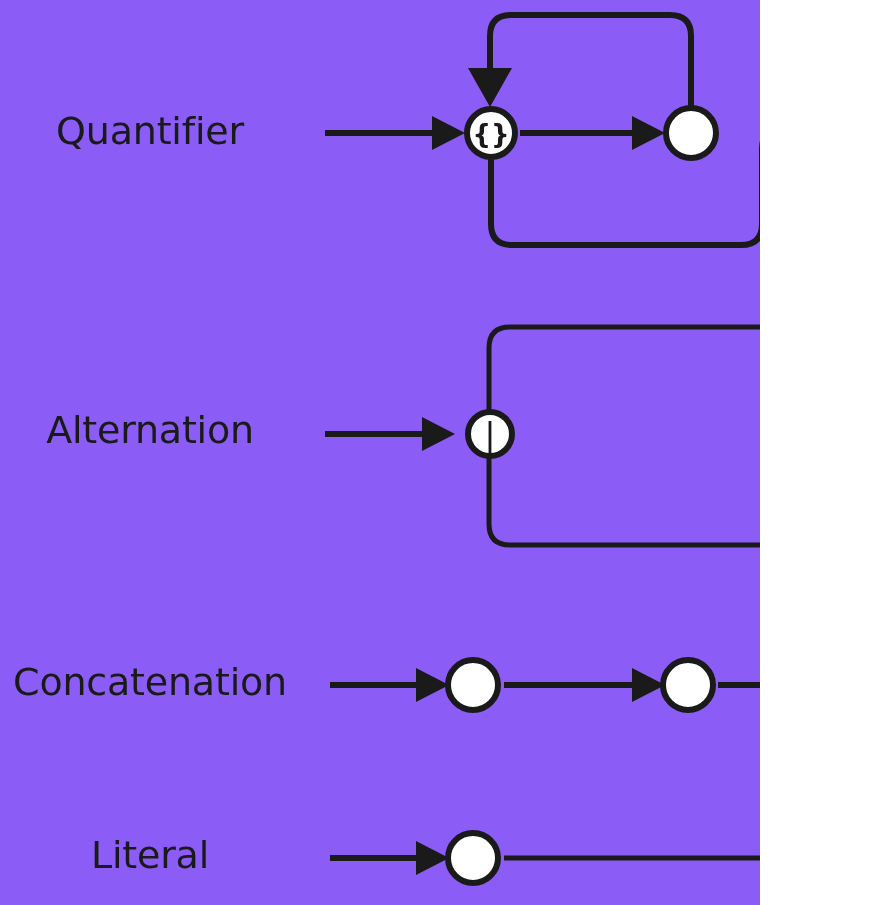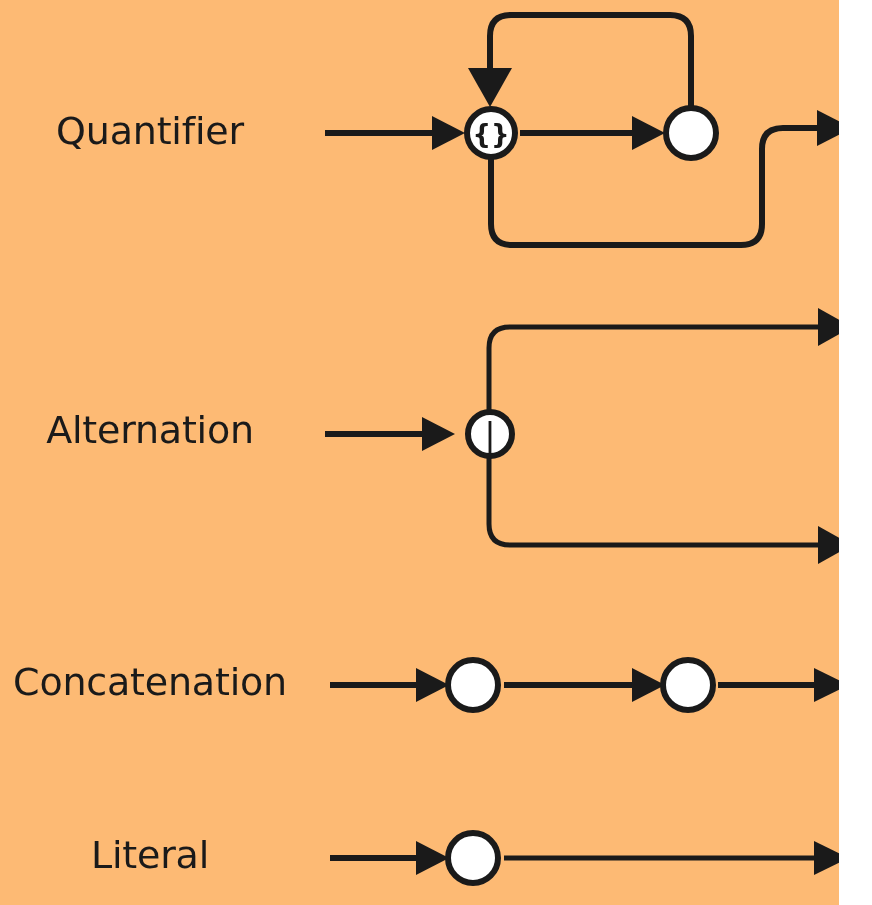--- a/index.html
+++ b/index.html
@@ -5,23 +5,23 @@
   html, body {
     margin: 0;
     padding: 0;
     background: #ffffff;
   }
   body {
     font-family: "DejaVu Sans", sans-serif;
   }
   #canvas {
     position: relative;
-    width: 839px;
+    width: 760px;
     height: 905px;
-    background: #fdba74;
+    background: #8b5cf6;
     overflow: hidden;
   }
   #diagram-svg {
     position: absolute;
     left: 0;
     top: 0;
     width: 872px;
     height: 905px;
     display: block;
   }

